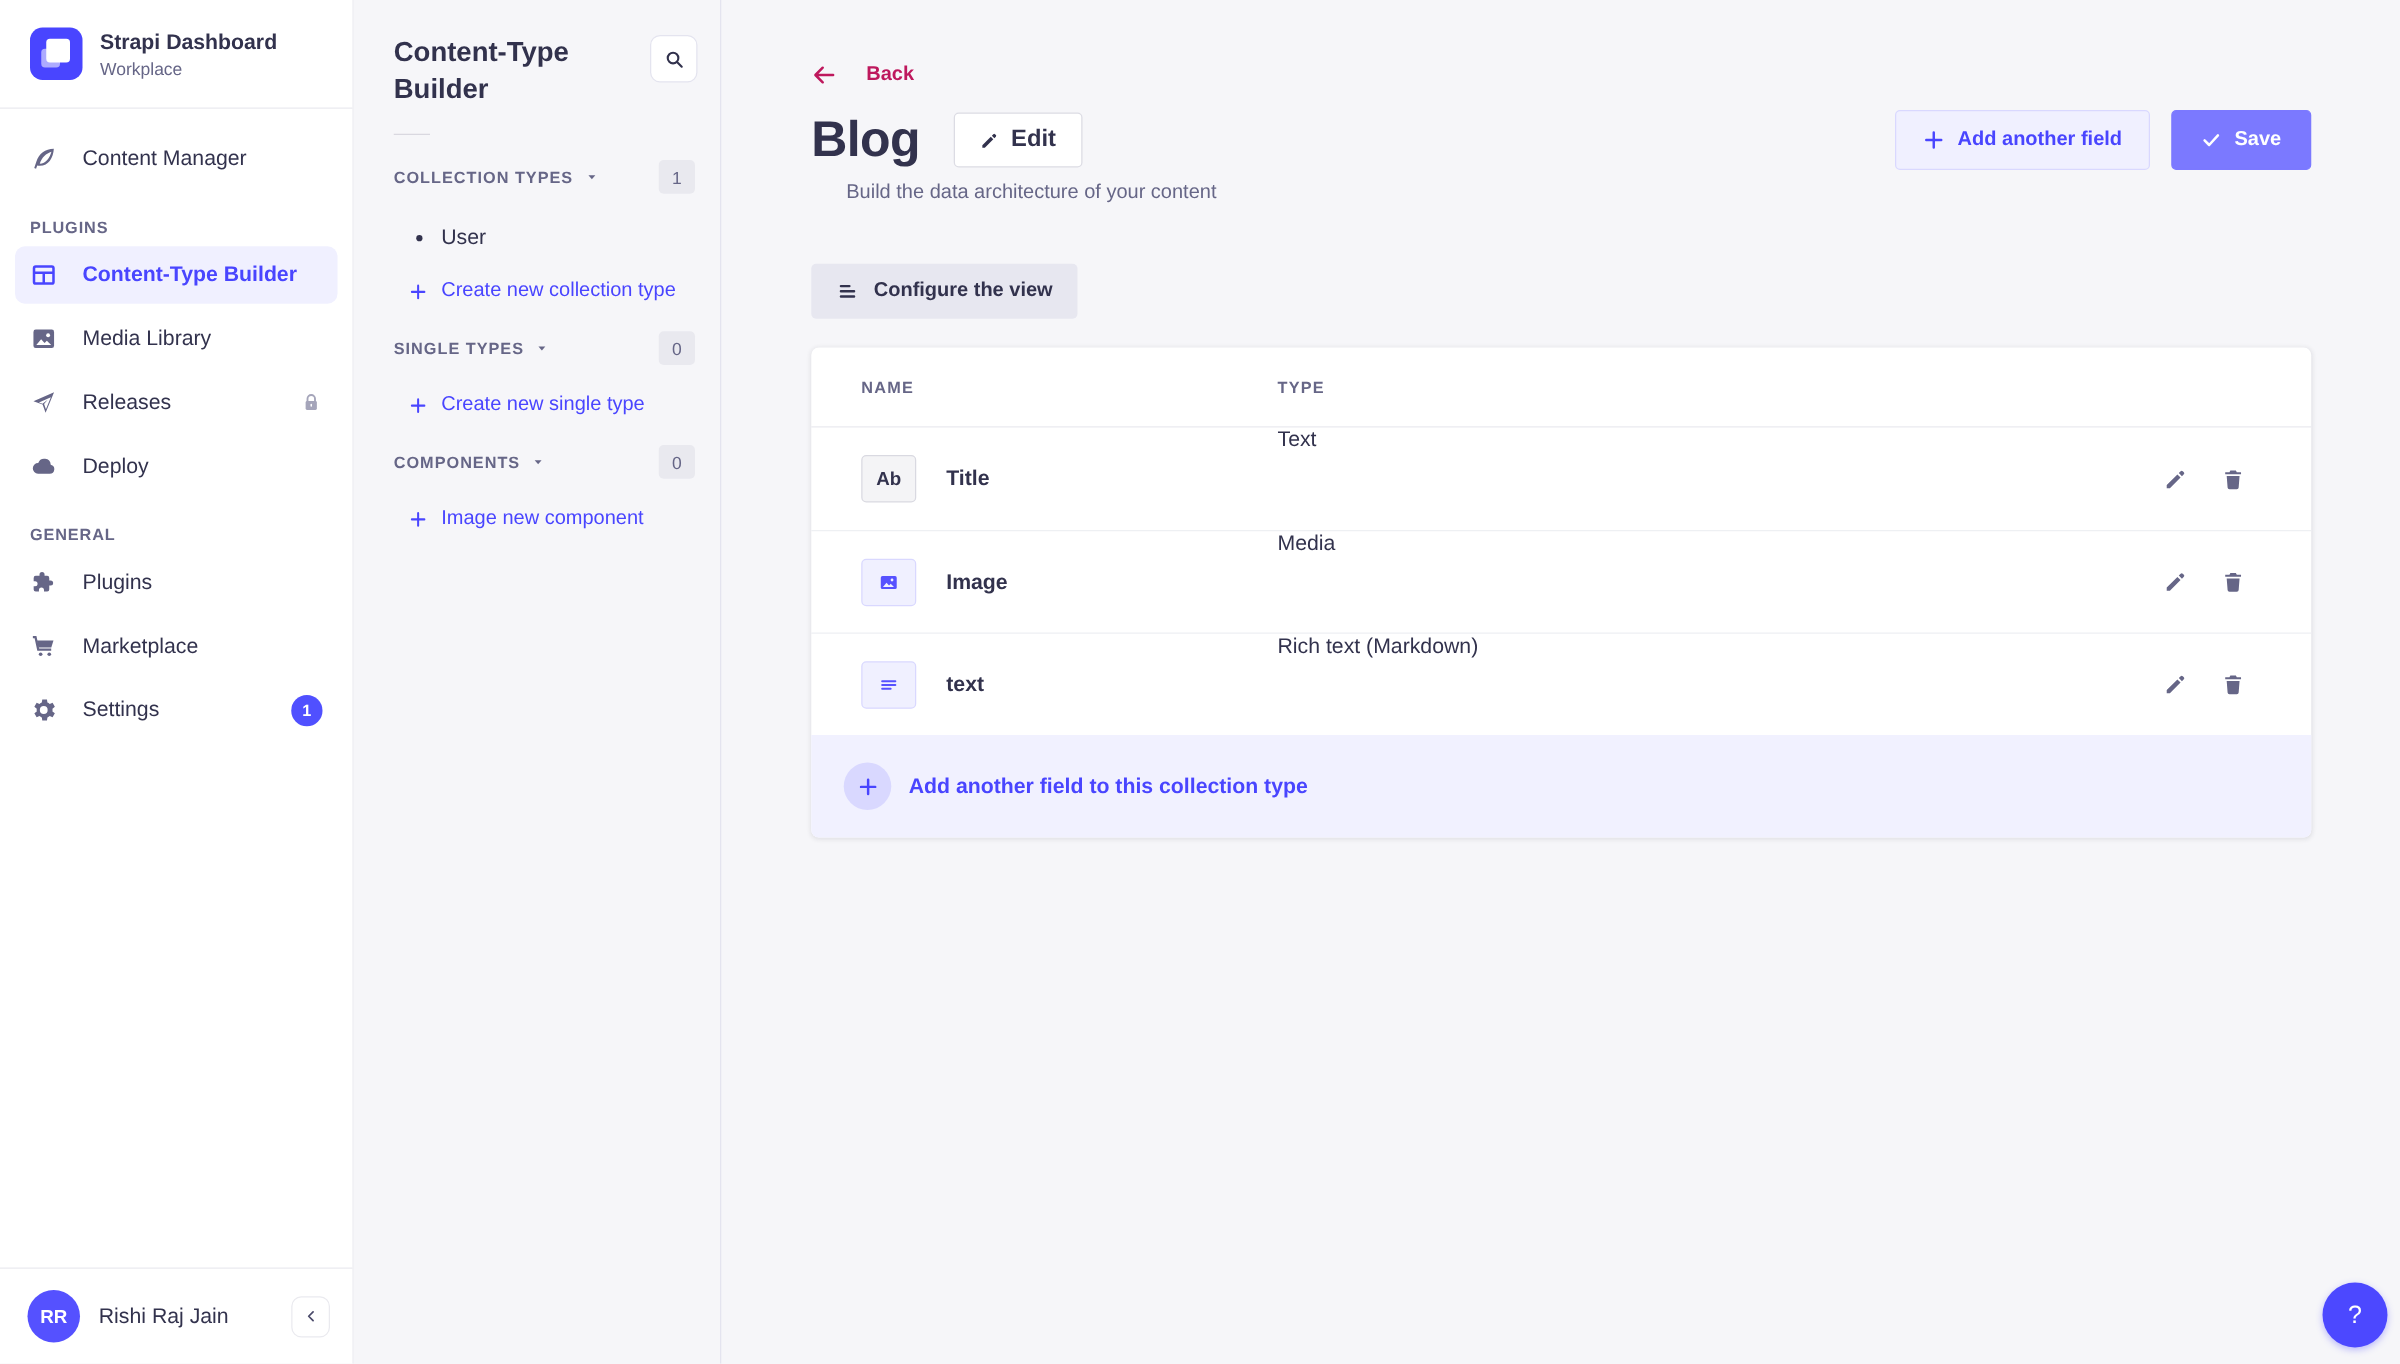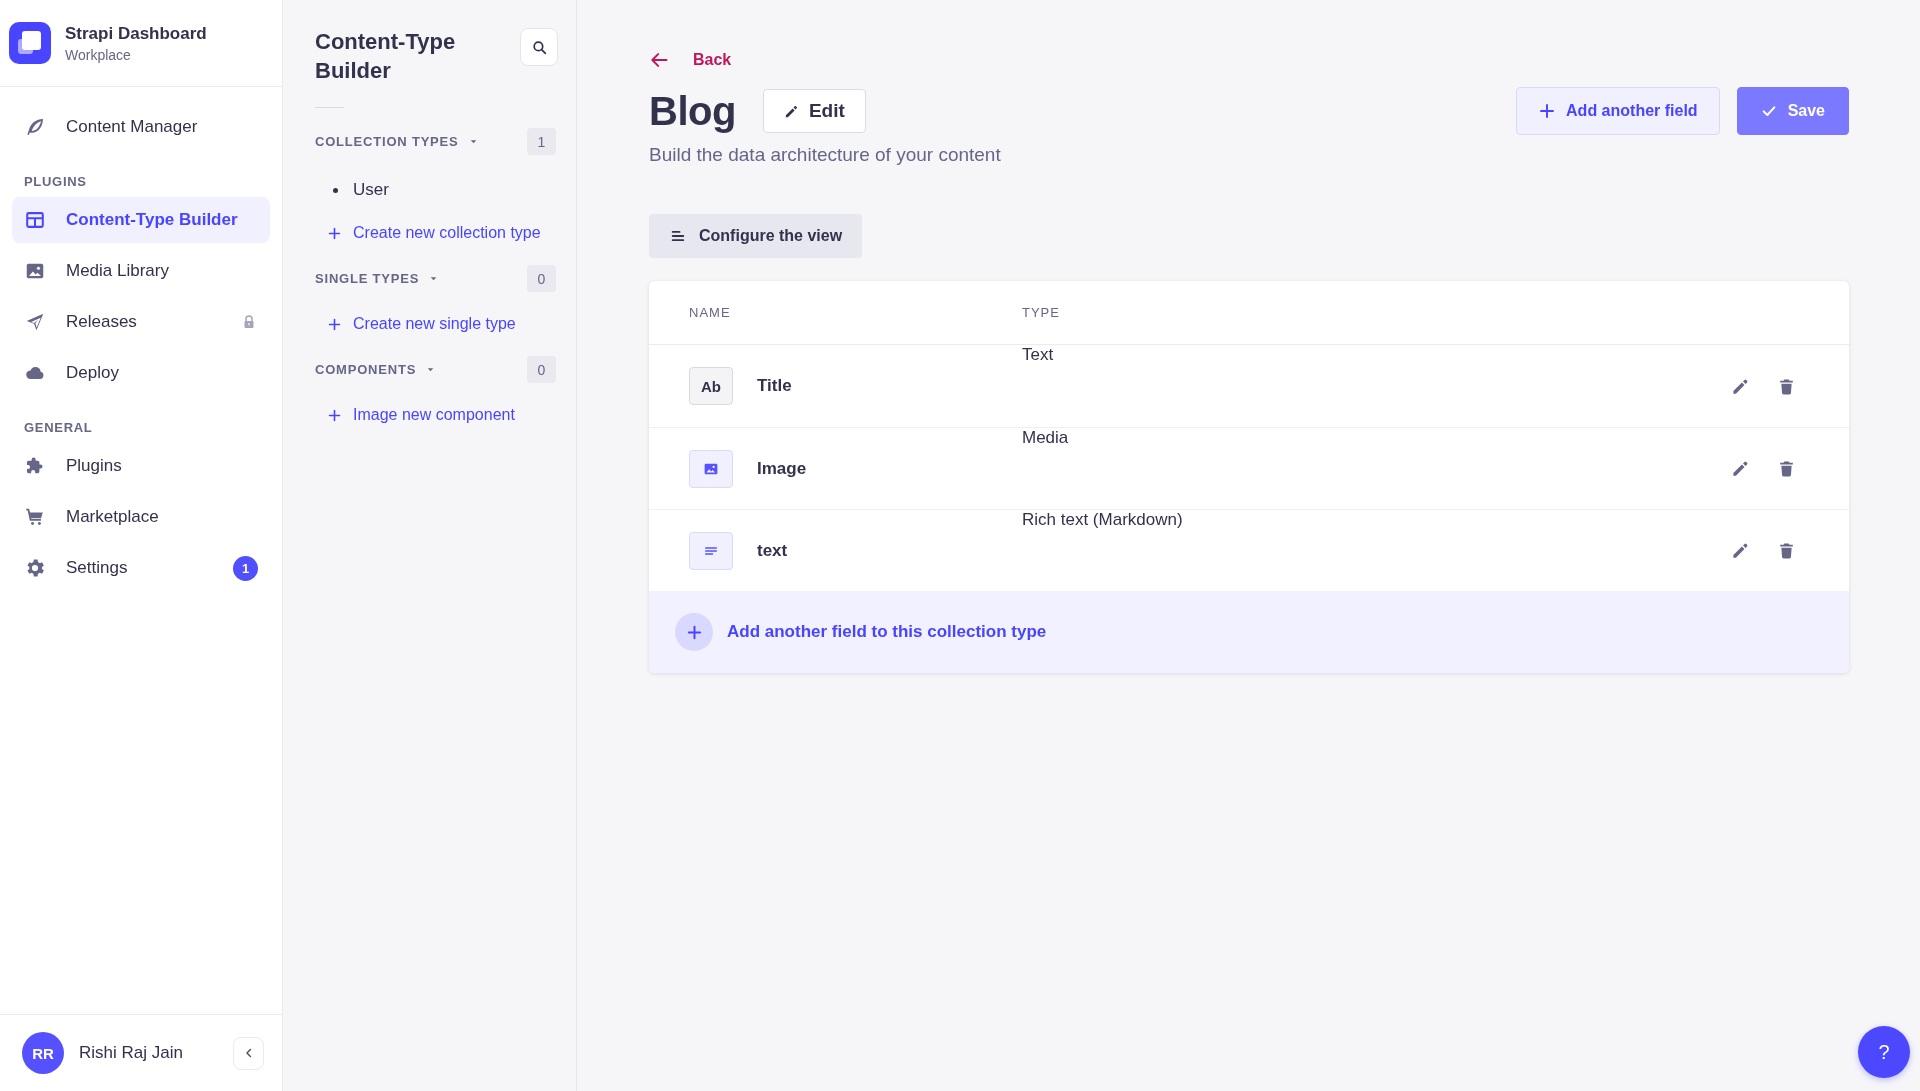--- a/index.html
+++ b/index.html
@@ -5,21 +5,21 @@
   * { box-sizing: border-box; margin: 0; padding: 0; }
   html,body { width:1920px; height:1091px; overflow:hidden; }
   body {
     font-family: "Liberation Sans", sans-serif;
     background:#f6f6f9; color:#32324d; display:flex;
   }
   svg { display:block; }
 
   
   .sidebar { width:283px; background:#fff; border-right:1px solid #eaeaef; display:flex; flex-direction:column; flex-shrink:0; }
-  .brand { display:flex; align-items:center; gap:14px; padding:22px 9px; border-bottom:1px solid #eaeaef; }
+  .brand { display:flex; align-items:center; gap:14px; padding:22px 24px; border-bottom:1px solid #eaeaef; }
   .brand-logo { width:42px; height:42px; border-radius:10px; background:#4945ff; position:relative; flex-shrink:0; }
   .brand-logo .sq1 { position:absolute; left:13px; top:9px; width:19px; height:19px; background:#fff; border-radius:3px; }
   .brand-logo .sq2 { position:absolute; left:9px; top:17px; width:15px; height:15px; background:rgba(255,255,255,.55); border-radius:3px; }
   .brand-title { font-size:17px; font-weight:bold; color:#32324d; }
   .brand-sub { font-size:14px; color:#666687; margin-top:3px; }
 
   .nav-scroll { flex:1; padding-top:12px; }
   .nav-item { display:flex; align-items:center; gap:20px; height:46px; margin:5px 12px; padding:0 12px; border-radius:8px; font-size:17px; color:#32324d; cursor:pointer; }
   .nav-item .nicon { color:#666687; flex-shrink:0; }
   .nav-item.active { background:#f0f0ff; color:#4945ff; font-weight:bold; }
@@ -49,28 +49,28 @@
 
   
   .main { flex:1; padding:0 71px 0 72px; position:relative; }
   .back-row { margin-top:50px; display:inline-flex; align-items:center; gap:24px; color:#be185d; font-size:16px; font-weight:600; cursor:pointer; }
   .title-row { margin-top:13px; display:flex; align-items:center; }
   .page-title { font-size:40px; font-weight:bold; color:#32324d; letter-spacing:-.5px; }
   .edit-btn { margin-left:27px; height:44px; padding:16px 20px; border-radius:4px; background:#fff; border:1px solid #dcdce4; display:inline-flex; align-items:center; gap:10px; font-size:19px; font-weight:bold; color:#32324d; cursor:pointer; }
   .head-actions { margin-left:auto; display:flex; gap:17px; }
   .add-field-btn { height:48px; padding:0 21px; border-radius:4px; background:#f0f0ff; border:1px solid #d9d8ff; display:inline-flex; align-items:center; gap:10px; font-size:16px; font-weight:bold; color:#4945ff; cursor:pointer; }
   .save-btn { height:48px; padding:0 23px; border-radius:4px; background:#7b79ff; border:1px solid #7b79ff; display:inline-flex; align-items:center; gap:11px; font-size:16px; font-weight:bold; color:#fff; cursor:pointer; }
-  .page-sub { margin-top:9px; font-size:19px; color:#666687; }
+  .page-sub { margin-top:9px; font-size:16px; color:#666687;margin-left:28px; }
 
   .toolbar-row { margin-top:48px; display:flex; }
   .configure-btn { height:44px; padding:0 20px; border-radius:4px; background:#e7e7f0; border:none; display:inline-flex; align-items:center; gap:12px; font-size:16px; font-weight:bold; color:#32324d; cursor:pointer; }
 
   .card { margin-top:23px; background:#fff; border-radius:6px; box-shadow:0 1px 4px rgba(33,33,52,.12); }
   .thead { height:64px; display:flex; align-items:center; padding:0 40px; border-bottom:1px solid #eaeaef; }
-  .th { font-size:13px; font-weight:normal; letter-spacing:1px; color:#666687; }
+  .th { font-size:13px; font-weight:bold; letter-spacing:1px; color:#666687; }
   .th-name { width:333px; }
   .trow { height:82px; display:flex; padding:0 40px 0 40px; }
   .trow + .trow { border-top:1px solid #eef0f3; }
   .cell-name { width:333px; display:flex; align-items:center; gap:24px; }
   .field-chip { width:44px; height:38px; border-radius:4px; display:flex; align-items:center; justify-content:center; flex-shrink:0; }
   .chip-text { background:#f4f4f6; border:1px solid #d9d9e1; color:#32324d; font-size:15px; font-weight:bold; }
   .chip-purple { background:#f0f0ff; border:1px solid #d9d8ff; color:#5752ff; }
   .fname { font-size:17px; font-weight:bold; color:#32324d; }
   .ftype { font-size:17px; color:#32324d; }
   .row-actions { margin-left:auto; display:flex; align-items:center; gap:27px; padding-right:13px; }

